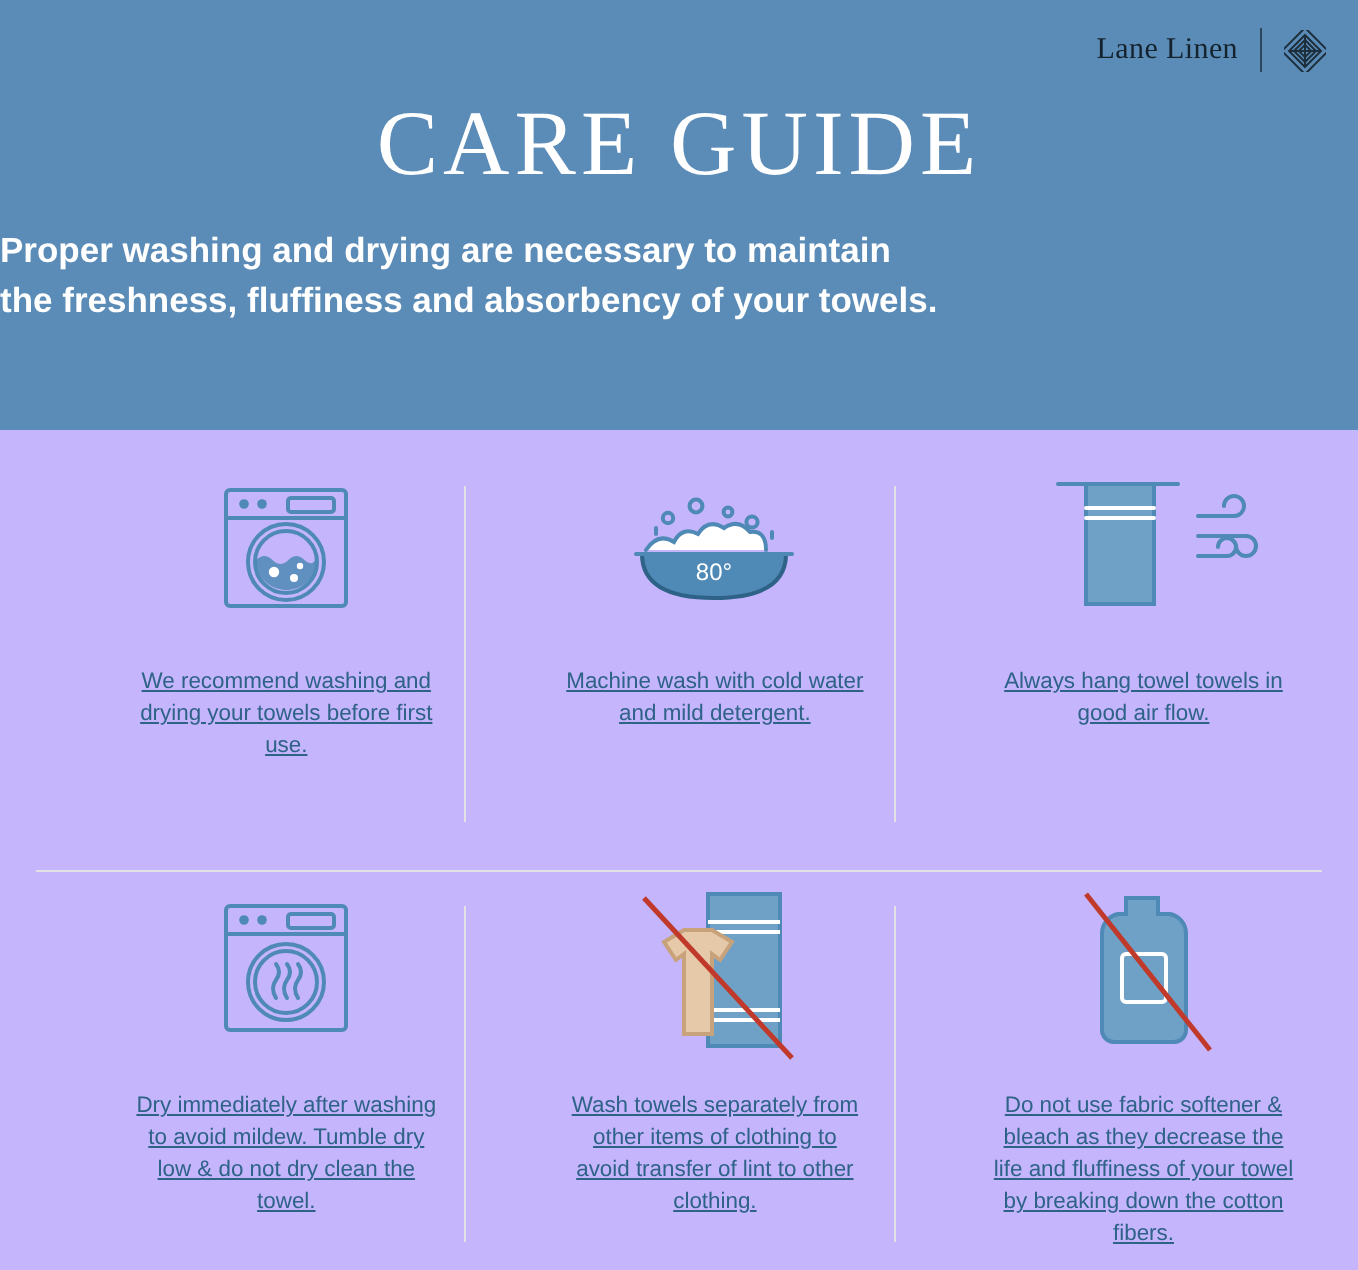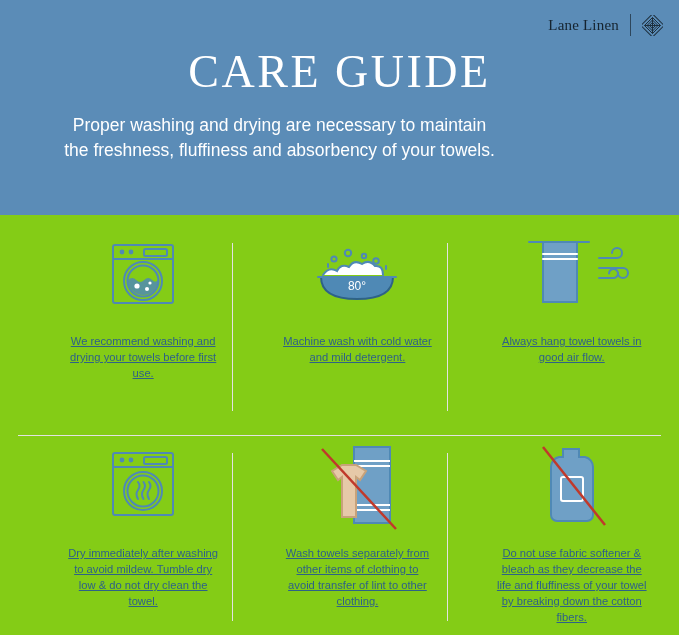--- a/index.html
+++ b/index.html
@@ -10,21 +10,21 @@
     width: 679px;
     height: 635px;
     background: #ffffff;
     font-family: "Liberation Sans", sans-serif;
     overflow: hidden;
   }
   .page {
     position: relative;
     width: 679px;
     height: 635px;
-    background: #84cc16;
+    background: #c4b5fd;
   }
 
   
   .header {
     position: relative;
     width: 679px;
     height: 215px;
     background: #5b8cb7;
     box-sizing: border-box;
   }
@@ -64,25 +64,25 @@
     font-weight: normal;
     letter-spacing: 2.5px;
     color: #ffffff;
     margin: 0;
   }
   .subtitle {
     position: absolute;
     top: 113px;
     left: 0;
     width: 559px;
-    text-align: center;
+    text-align: left;
     font-size: 17.5px;
     line-height: 25px;
     color: #ffffff;
-    font-weight: 400;
+    font-weight: 700;
   }
   .subtitle span { display: block; }
 
   
   .grid {
     position: relative;
     width: 679px;
     height: 420px;
     box-sizing: border-box;
     padding: 0 18px;

